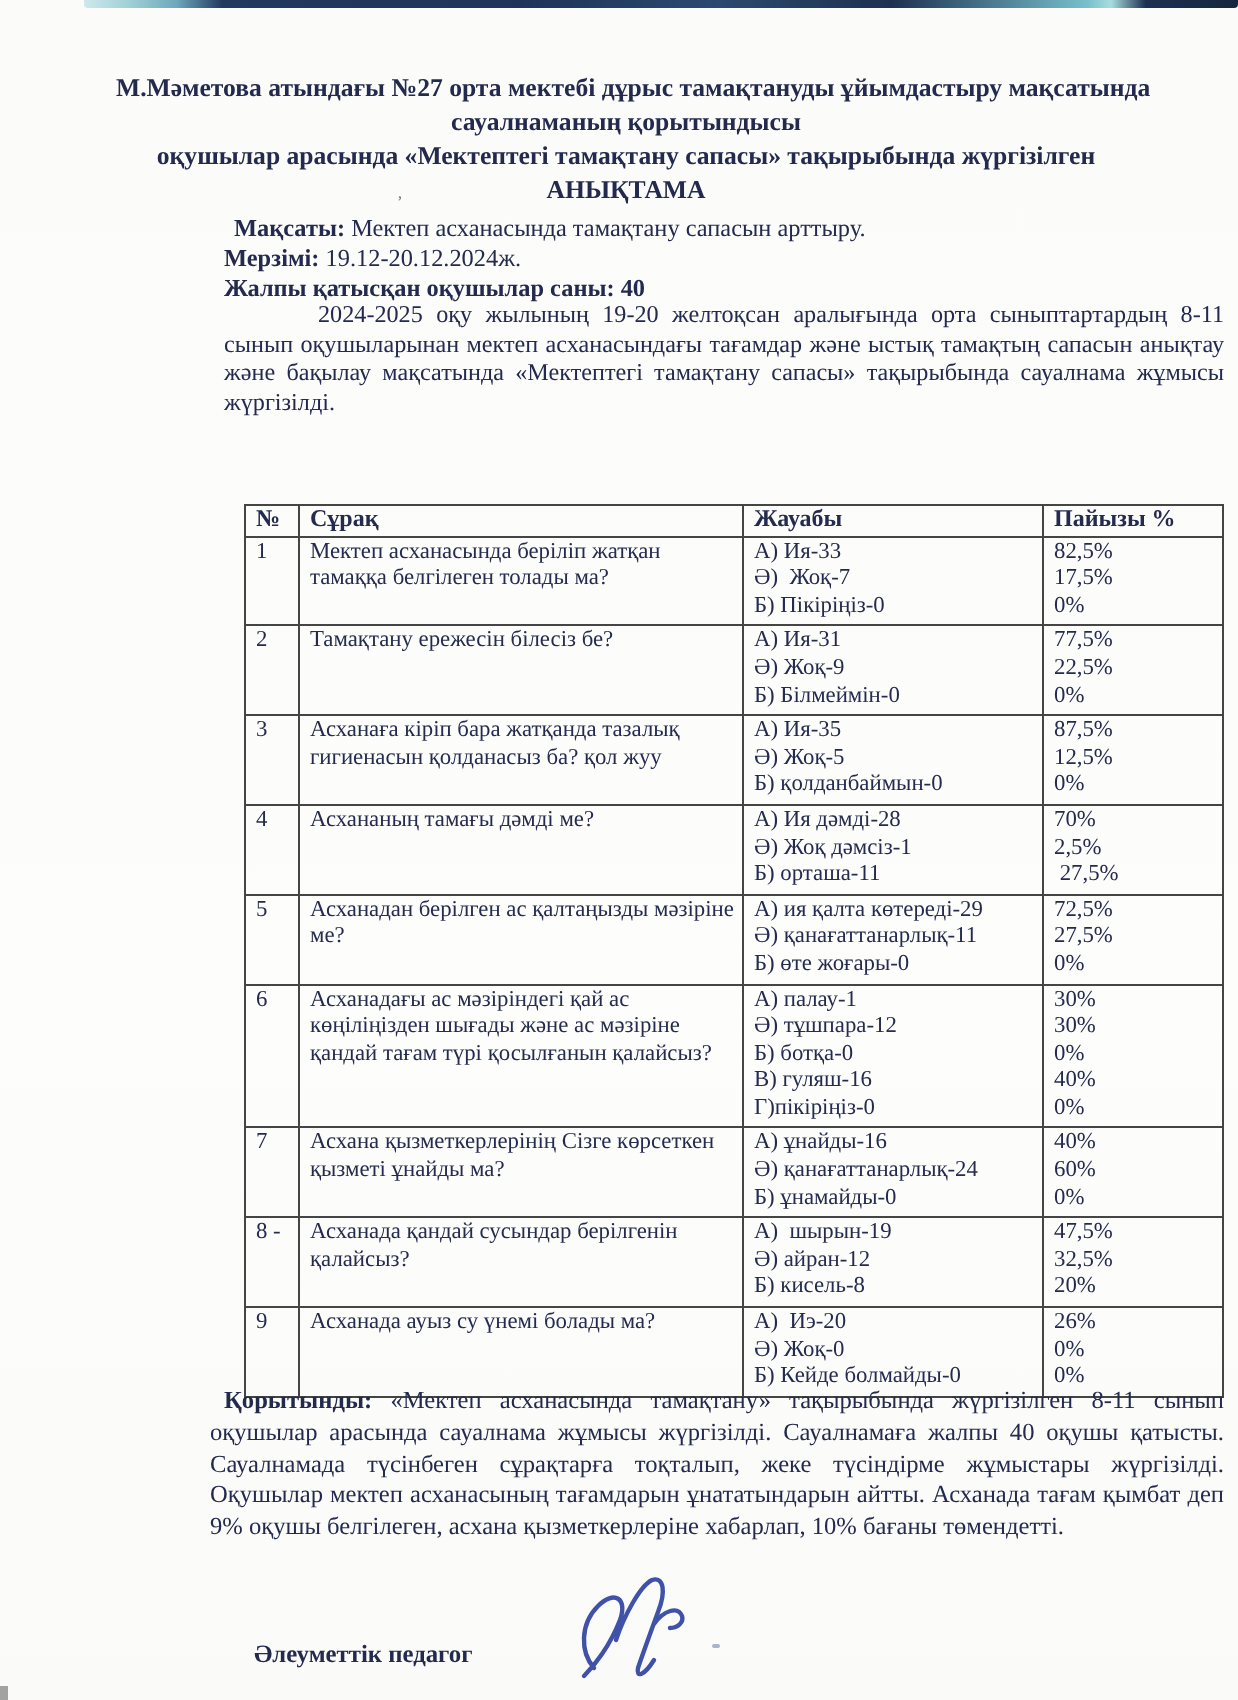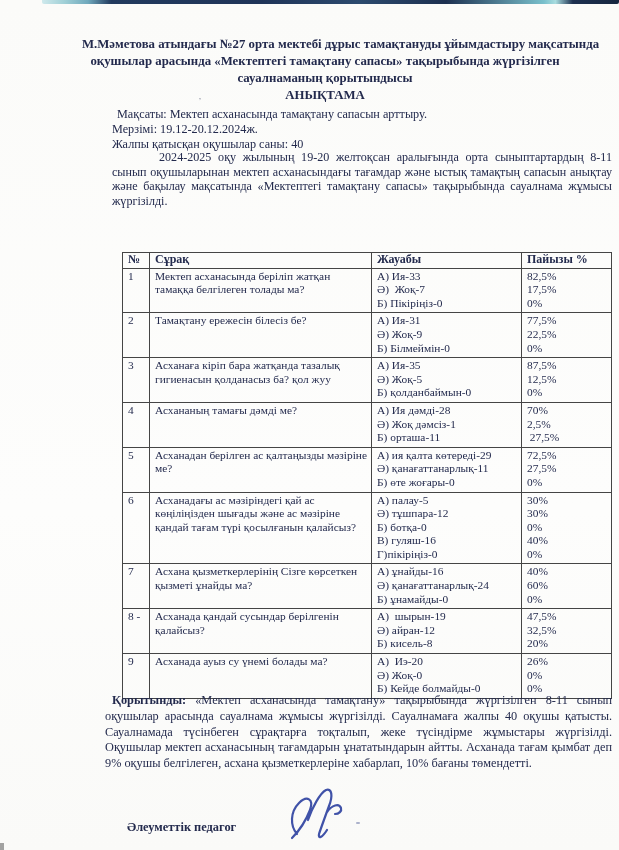--- a/index.html
+++ b/index.html
@@ -21,27 +21,27 @@
       #1d3050 92%, #16263f 100%);
     border-radius:0 0 2px 2px;
   }
   .scan-corner{
     position:absolute;left:0;bottom:0;width:4px;height:7px;background:#5a5a5a;opacity:.55;
   }
   .title-block{
     position:absolute;top:36px;left:58px;width:510px;
     text-align:center;font-weight:bold;font-size:12.8px;line-height:17px;
   }
-  .title-line{white-space:nowrap;margin-left:24px;}
+  .title-line{white-space:nowrap;}
   .info-block{
     position:absolute;top:107px;left:112px;width:500px;
     font-size:12.2px;line-height:15.2px;
   }
   .info-line{white-space:nowrap;}
-  .info-line .lbl{font-weight:normal;}
+  .info-line .lbl{font-weight:bold;}
   .info-line.goal{padding-left:5px;}
   .intro-block{
     position:absolute;top:150px;left:112px;width:500px;
     font-size:12.1px;line-height:14.65px;text-align:justify;font-family:Liberation Serif, serif;
   }
   .intro-block p{margin:0;text-indent:47px;}
   table.survey{
     position:absolute;top:252px;left:122px;width:489px;
     border-collapse:collapse;table-layout:fixed;
     font-size:11.4px;line-height:13.6px;color:#242b4e;
@@ -82,22 +82,22 @@
 </style>
 </head>
 <body>
 
 <div class="page">
 
   <div class="scan-top-bar"></div>
 
   <div class="title-block">
     <div class="title-line">М.Мәметова атындағы №27 орта мектебі дұрыс тамақтануды ұйымдастыру мақсатында</div>
+    <div class="title-line">сауалнаманың қорытындысы</div>
     <div class="title-line">оқушылар арасында «Мектептегі тамақтану сапасы»  тақырыбында  жүргізілген</div>
-    <div class="title-line">сауалнаманың қорытындысы</div>
     <div class="title-line">АНЫҚТАМА</div>
   </div>
 
   <div class="speck">,</div>
 
   <div class="info-block">
     <div class="info-line goal"><span class="lbl">Мақсаты:</span><span> Мектеп асханасында тамақтану сапасын арттыру.</span></div>
     <div class="info-line"><span class="lbl">Мерзімі:</span><span> 19.12-20.12.2024ж.</span></div>
     <div class="info-line"><span class="lbl">Жалпы қатысқан оқушылар саны: 40</span></div>
   </div>
@@ -189,21 +189,21 @@
           <td>
             <div class="pct-line">72,5%</div>
             <div class="pct-line">27,5%</div>
             <div class="pct-line">0%</div>
           </td>
         </tr>
         <tr>
           <td class="num-cell">6</td>
           <td>Асханадағы ас мәзіріндегі қай ас көңіліңізден шығады және ас мәзіріне қандай тағам түрі қосылғанын қалайсыз?</td>
           <td>
-            <div class="ans-line">А) палау-5</div>
+            <div class="ans-line">А) палау-1</div>
             <div class="ans-line">Ә) тұшпара-12</div>
             <div class="ans-line">Б) ботқа-0</div>
             <div class="ans-line">В) гуляш-16</div>
             <div class="ans-line">Г)пікіріңіз-0</div>
           </td>
           <td>
             <div class="pct-line">30%</div>
             <div class="pct-line">30%</div>
             <div class="pct-line">0%</div>
             <div class="pct-line">40%</div>

